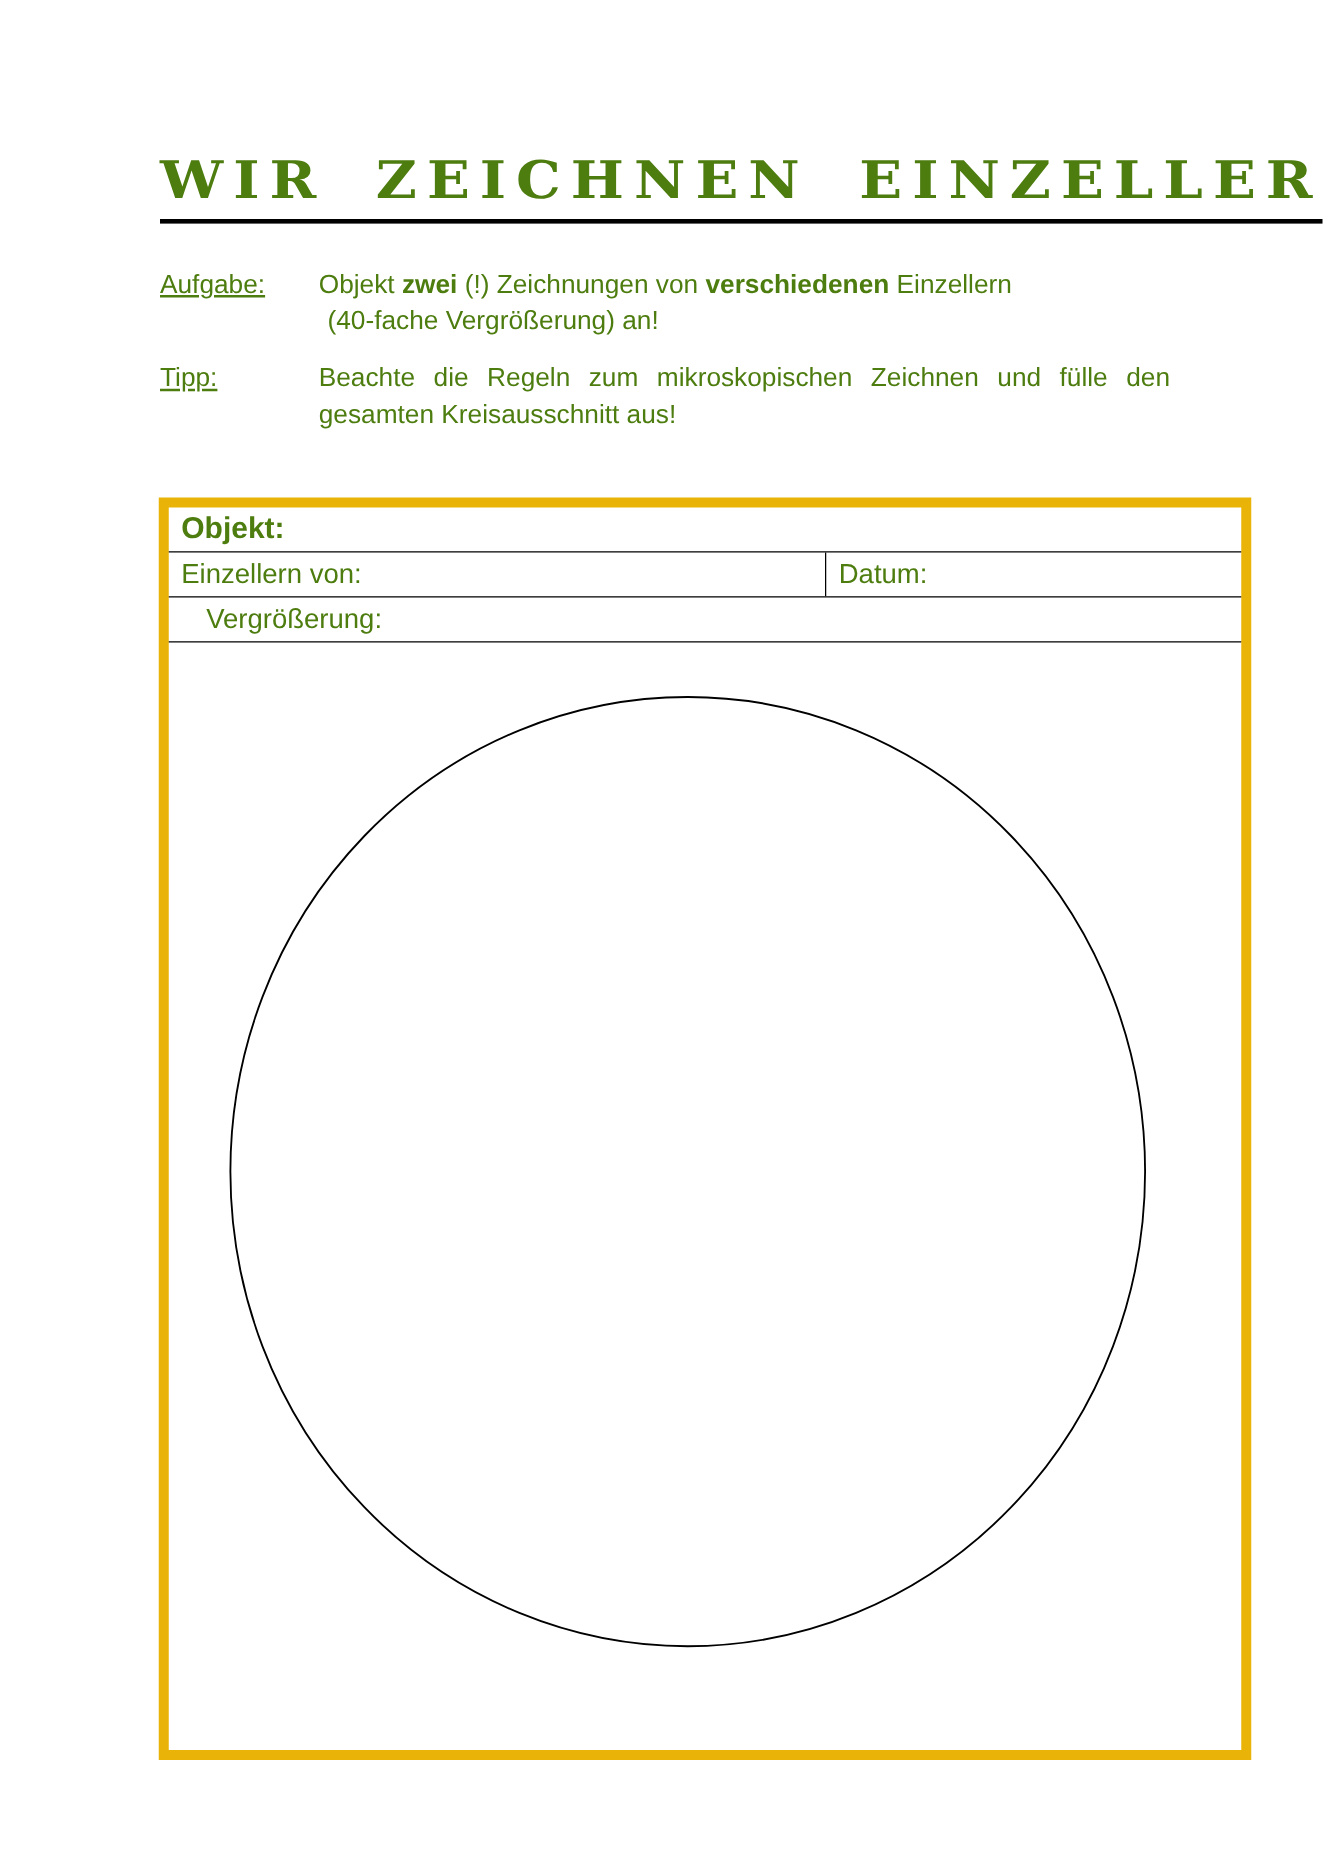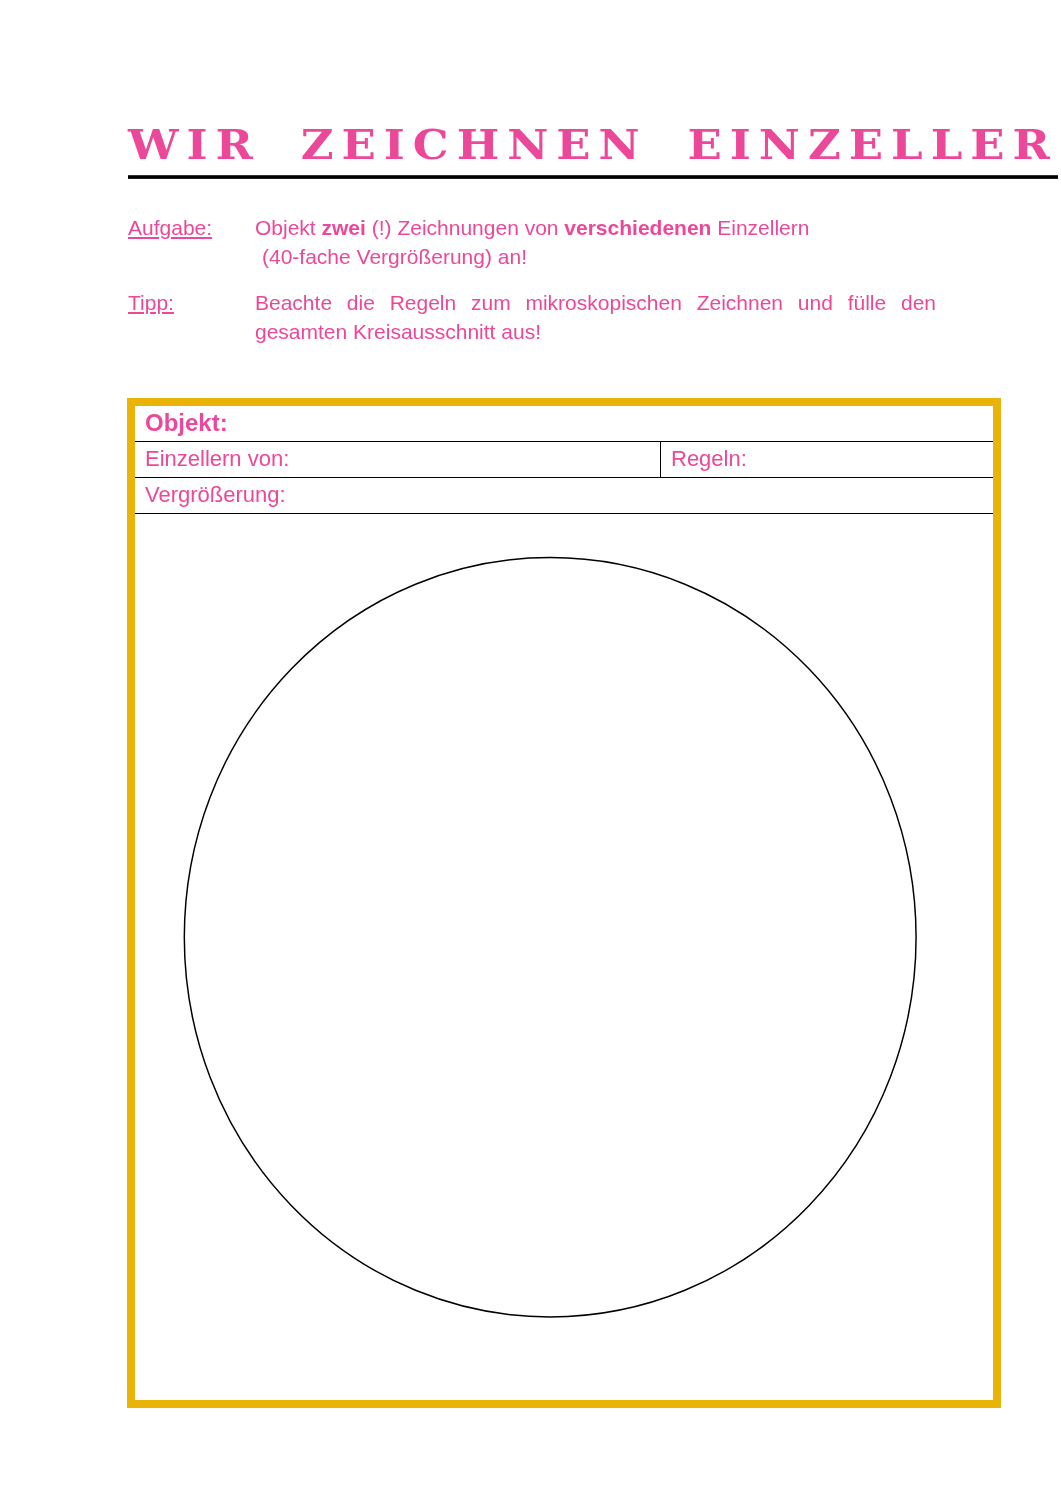--- a/index.html
+++ b/index.html
@@ -3,21 +3,21 @@
 <meta charset="utf-8">
 <style>
   * { margin: 0; padding: 0; box-sizing: border-box; }
   html, body { background: #ffffff; }
   .page {
     position: relative;
     width: 1061px;
     height: 1500px;
     background: #ffffff;
     font-family: "Liberation Sans", sans-serif;
-    color: #ec4899;
+    color: #4d7c0f;
     overflow: hidden;
   }
 
   
   .title-wrap {
     position: absolute;
     top: 120px;
     left: 128px;
     width: 812px;
   }
@@ -79,21 +79,21 @@
   .two-col .cell-left {
     width: 526px;
     flex: 0 0 526px;
     border-right: 1px solid #000;
     font-size: 22px;
   }
   .two-col .cell-right {
     flex: 1;
     font-size: 22px;
   }
-  .verg-row .cell { font-size: 22px; }
+  .verg-row .cell { font-size: 22px; margin-left: 20px; }
   .drawing-row {
     position: relative;
     height: 886px;
   }
   .drawing-row svg { display: block; }
 </style>
 </head>
 <body>
 
 <div class="page">
@@ -118,21 +118,21 @@
     </div>
     <div class="tipp-text-col">Beachte die Regeln zum mikroskopischen Zeichnen und fülle den gesamten Kreisausschnitt aus!</div>
   </div>
 
   <div class="form-table">
     <div class="row objekt-row">
       <div class="cell">Objekt:</div>
     </div>
     <div class="row two-col">
       <div class="cell cell-left">Einzellern von:</div>
-      <div class="cell cell-right">Regeln:</div>
+      <div class="cell cell-right">Datum:</div>
     </div>
     <div class="row verg-row">
       <div class="cell">Vergrößerung:</div>
     </div>
     <div class="row drawing-row">
       <svg width="870" height="886" viewBox="0 0 870 886">
         <ellipse cx="421" cy="423" rx="371" ry="385" fill="none" stroke="#000000" stroke-width="1.5"></ellipse>
       </svg>
     </div>
   </div>

